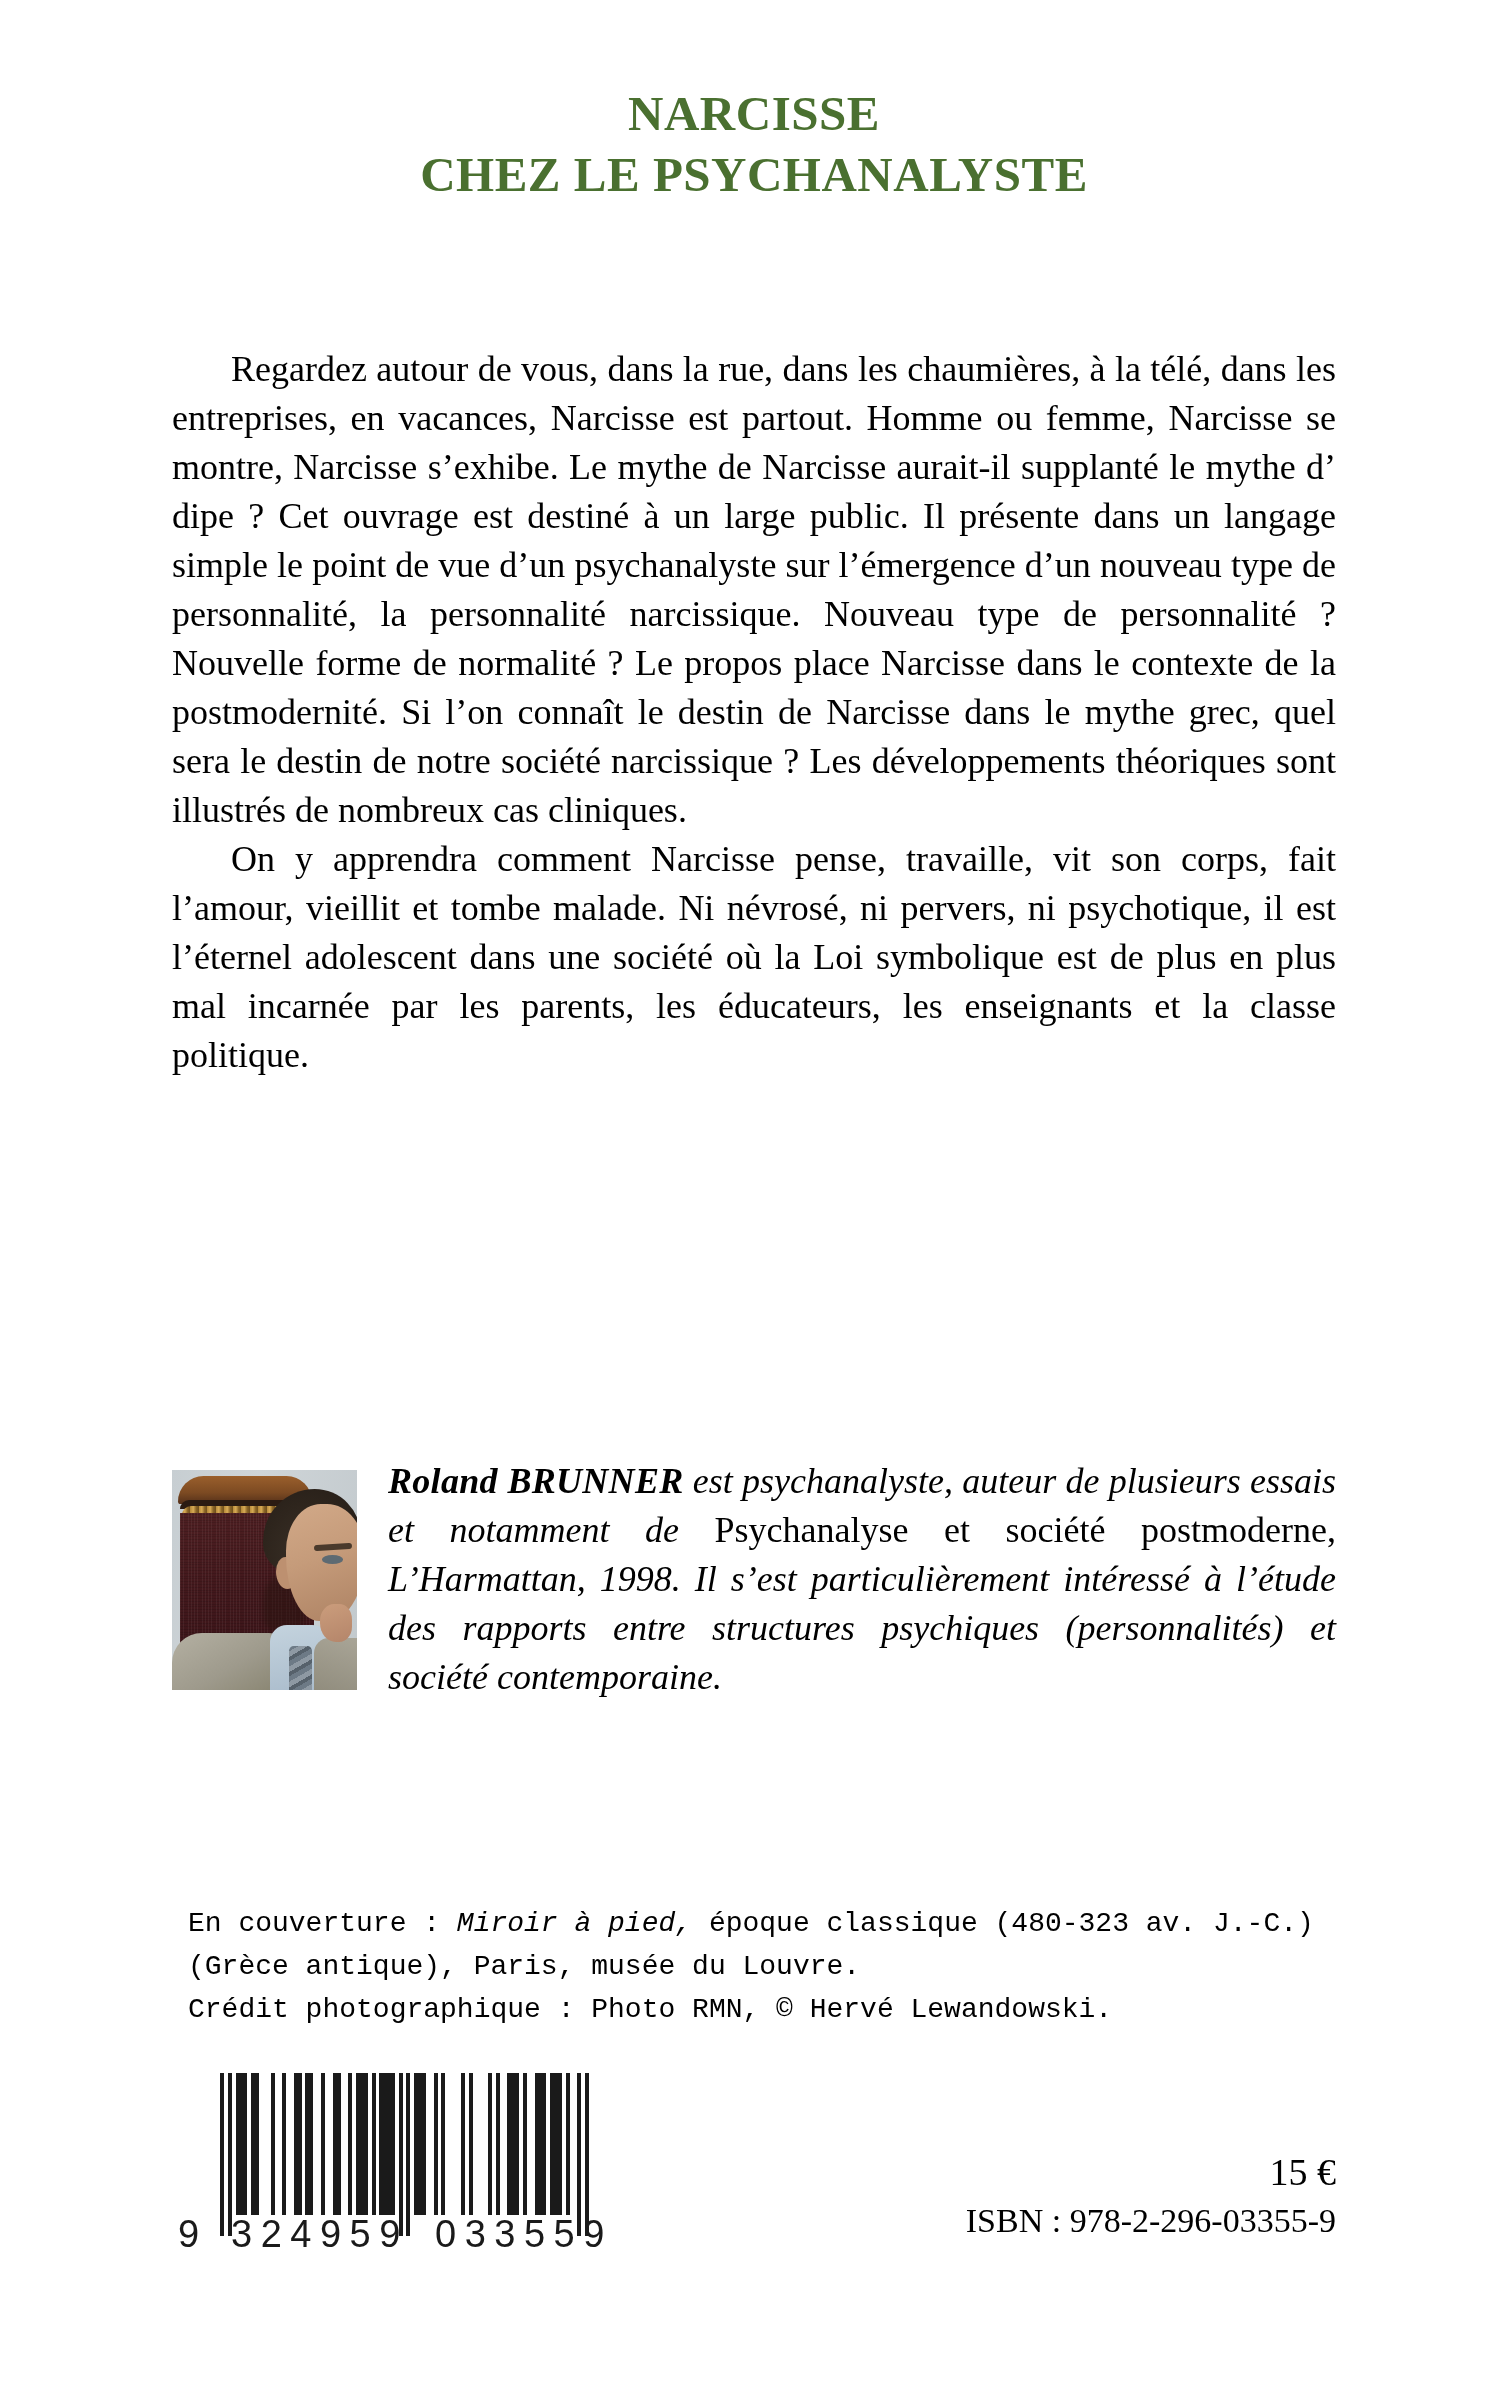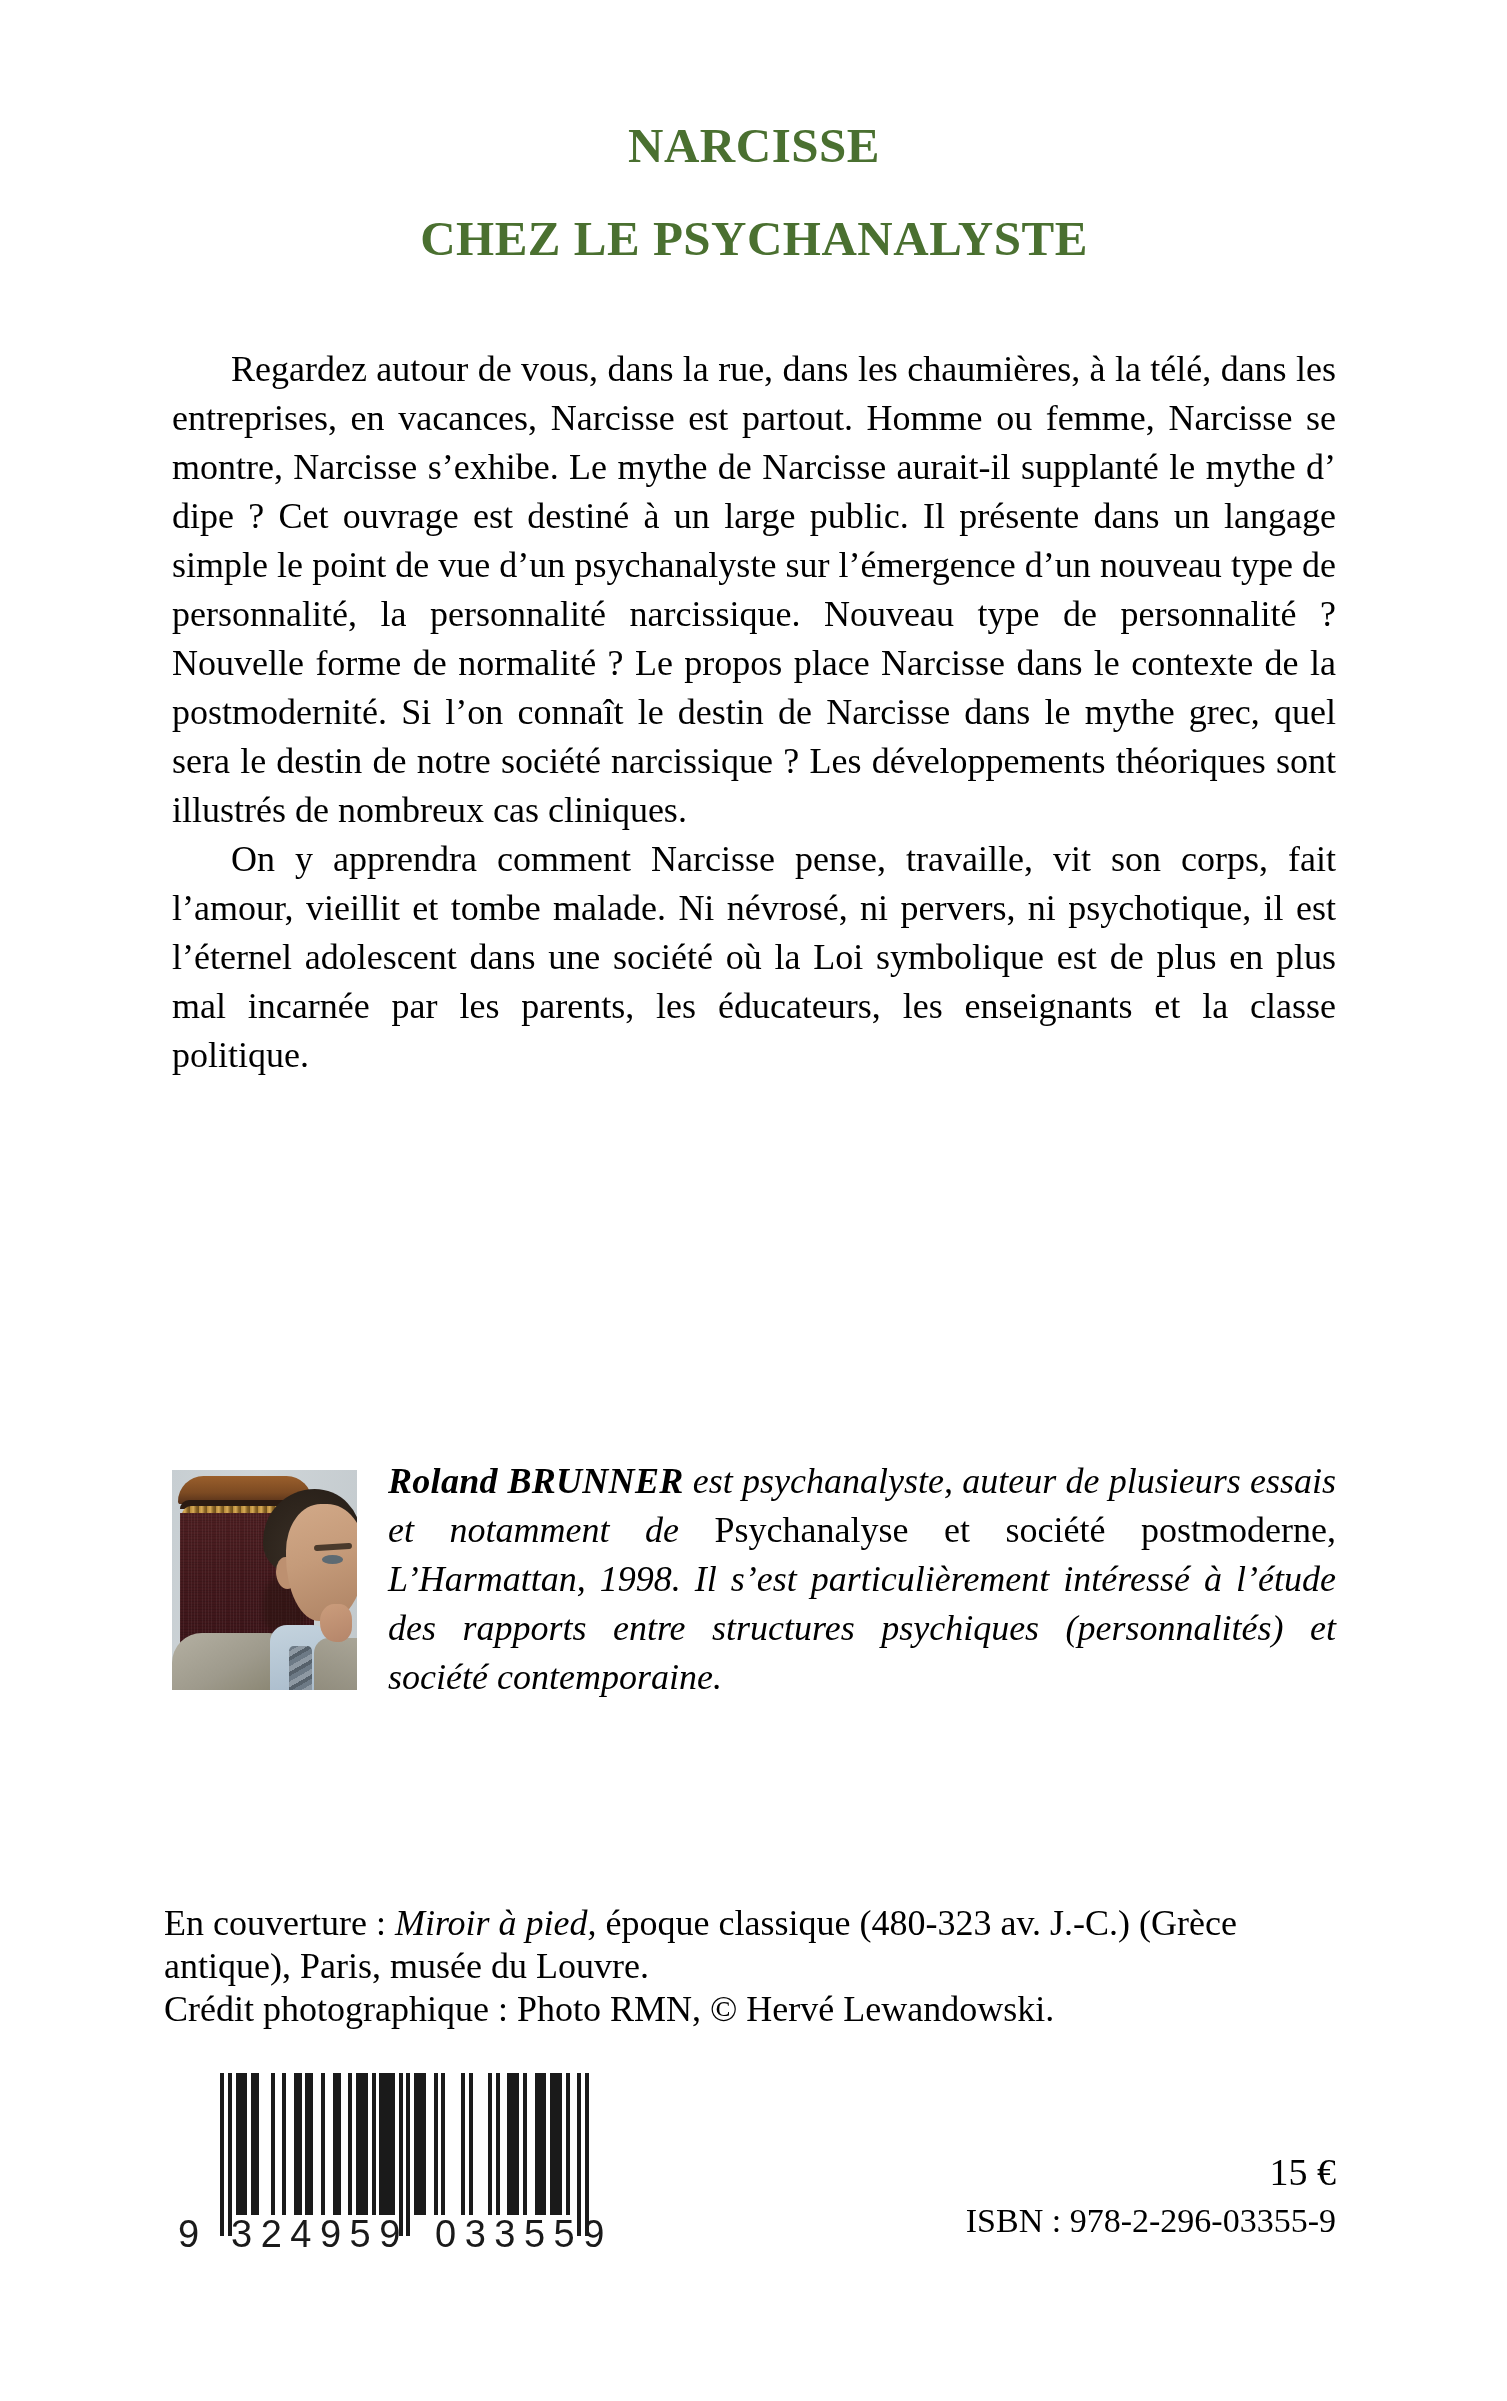--- a/index.html
+++ b/index.html
@@ -31,21 +31,20 @@
   }
   .title-line {
     display: block;
     color: #4a7030;
     font-family: "Liberation Serif", "DejaVu Serif", serif;
     font-weight: bold;
     font-size: 49px;
     letter-spacing: 0.5px;
     line-height: 1.25;
     white-space: nowrap;
-    margin-top: 32px;
   }
 
   
   .body-copy {
     position: absolute;
     left: 172px;
     top: 345px;
     width: 1164px;
   }
   .para {
@@ -243,25 +242,26 @@
     font-style: italic;
     letter-spacing: 0.3px;
   }
   .author-text .roman {
     font-style: normal;
   }
 
   
   .credits {
     position: absolute;
-    left: 164px;
+    left: 188px;
     top: 1902px;
     width: 1164px;
-    font-size: 36px;
+    font-size: 28px;
     line-height: 43px;
+    font-family: Liberation Mono, monospace;
   }
   .credits .it { font-style: italic; }
 
   
   .barcode-area {
     position: absolute;
     left: 220px;
     top: 2073px;
     width: 379px;
     height: 180px;

